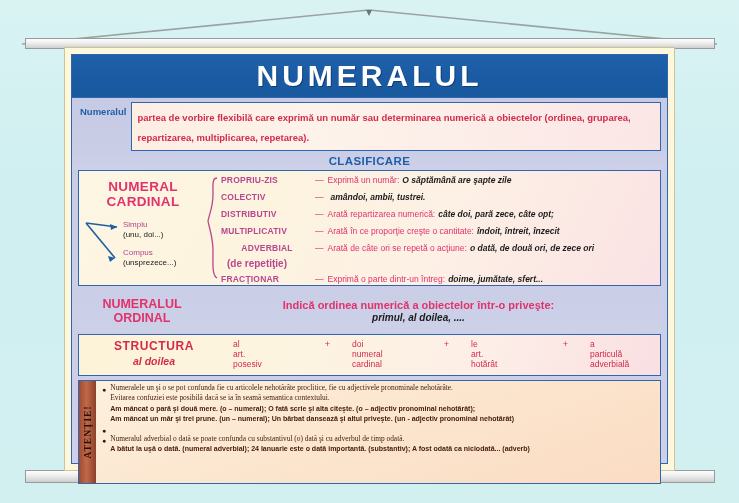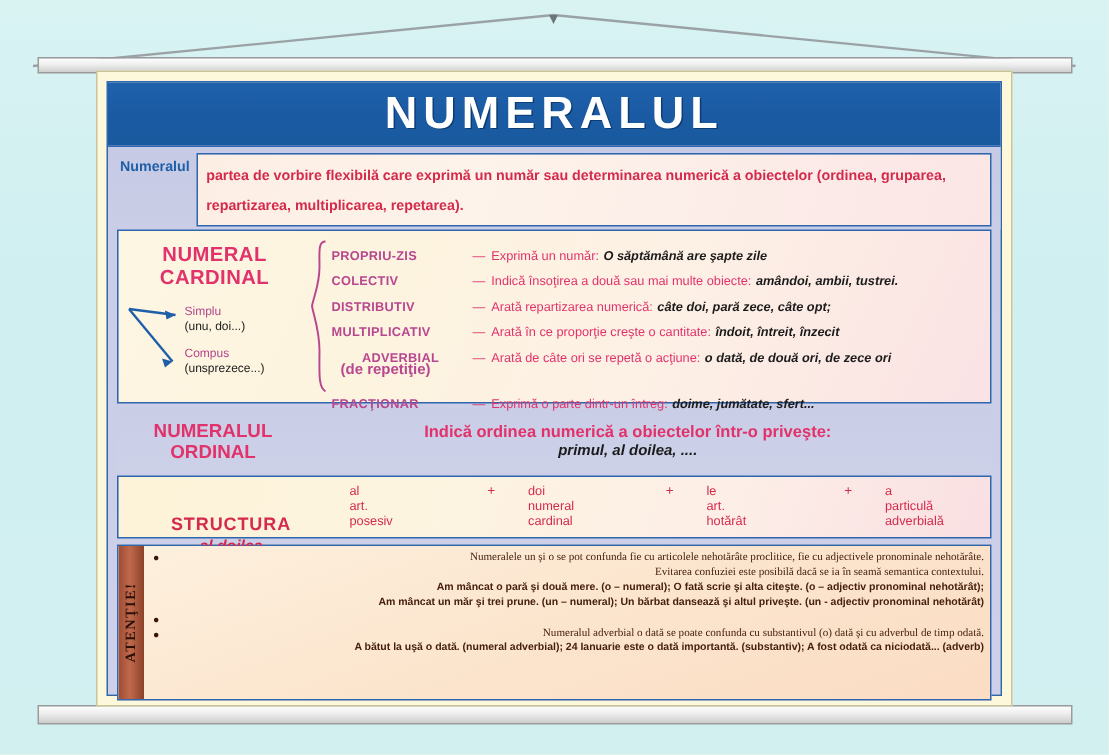--- a/index.html
+++ b/index.html
@@ -185,21 +185,21 @@
     position: relative;
   }
   .brace svg { position: absolute; left: 0; top: 2px; }
 
   .cardinal-rows {
     flex: 1;
     padding-left: 2px;
   }
   .crow {
     display: flex;
-    align-items: flex-end;
+    align-items: flex-start;
     height: 17px;
   }
   .crow.fractionar-row { margin-top: 5px; }
   .ctype {
     width: 92px;
     flex: none;
     color: #b8478f;
     font-size: 8.5px;
     font-weight: bold;
     text-align: left;
@@ -282,21 +282,20 @@
   .structura-left {
     width: 150px;
     flex: none;
     text-align: center;
   }
   .structura-title {
     color: #d42a4c;
     font-size: 12px;
     font-weight: bold;
     letter-spacing: 0.6px;
-    margin-top: 20px;
   }
   .structura-word {
     color: #d42a4c;
     font-size: 10.5px;
     font-style: italic;
     font-weight: bold;
     margin-top: 2px;
   }
   .structura-parts {
     flex: 1;
@@ -353,21 +352,20 @@
     font-size: 9.5px;
     font-weight: bold;
     letter-spacing: 1px;
     font-family: "Liberation Serif", serif;
   }
   .atentie-body {
     flex: 1;
     background: linear-gradient(160deg, #fdf0de 0%, #fce5cd 50%, #fbdcc4 100%);
     padding: 2px 4px 2px 6px;
     box-sizing: border-box;
-    text-align: right;
   }
   .a-item {
     display: flex;
     align-items: flex-start;
     margin-bottom: 0px;
   }
   .a-bullet {
     color: #3a1508;
     font-size: 7px;
     padding: 3px 4px 0 0;
@@ -407,20 +405,21 @@
         <span class="title-text">NUMERALUL</span>
       </div>
 
       <div class="definition-row">
         <div class="definition-label">Numeralul</div>
         <div class="definition-box">
           <span>partea de vorbire flexibilă care exprimă un număr sau determinarea numerică a obiectelor (ordinea, gruparea, repartizarea, multiplicarea, repetarea).</span>
         </div>
       </div>
 
+      <div class="clasificare">CLASIFICARE</div>
 
       <div class="cardinal-block">
 
         <div class="cardinal-left">
           <div class="cardinal-heading">
             <div>NUMERAL</div>
             <div>CARDINAL</div>
           </div>
 
           <div class="branch-area">
@@ -454,21 +453,20 @@
             <div class="crow">
               <div class="ctype">PROPRIU-ZIS</div>
               <div class="cdash">—</div>
               <div class="cdesc">Exprimă un număr:</div>
               <div class="cex">O săptămână are şapte zile</div>
             </div>
 
             <div class="crow">
               <div class="ctype">COLECTIV</div>
               <div class="cdash">—</div>
-              <div class="cdesc">Indică însoţirea a două sau mai multe obiecte:</div>
               <div class="cex">amândoi, ambii, tustrei.</div>
             </div>
 
             <div class="crow">
               <div class="ctype">DISTRIBUTIV</div>
               <div class="cdash">—</div>
               <div class="cdesc">Arată repartizarea numerică:</div>
               <div class="cex">câte doi, pară zece, câte opt;</div>
             </div>
 

